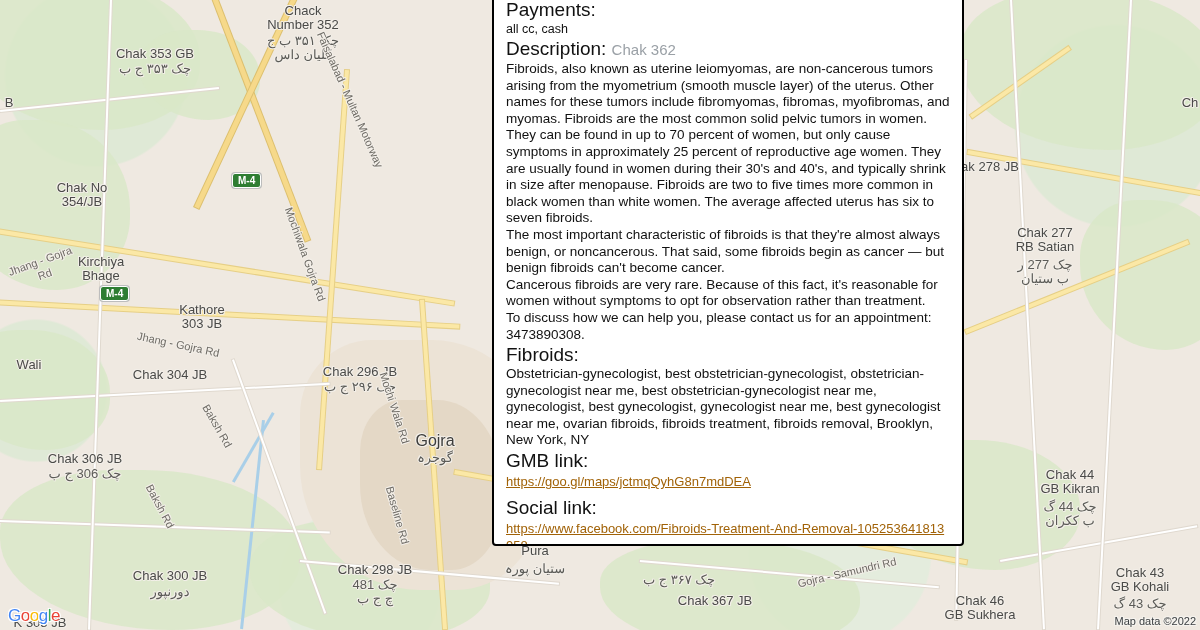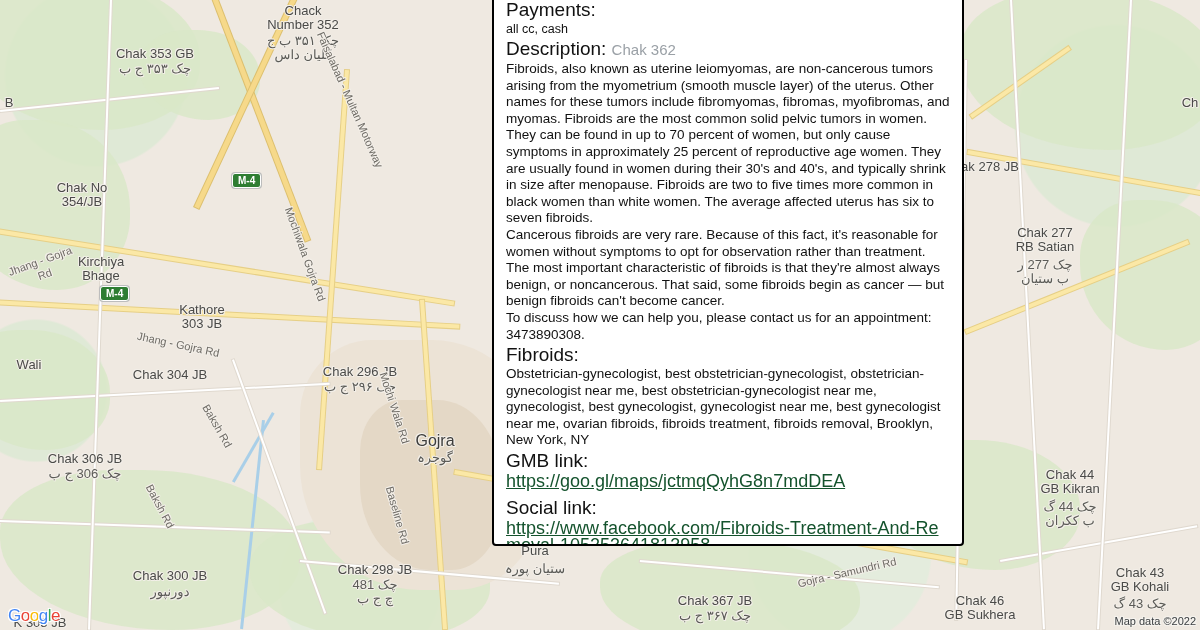--- a/index.html
+++ b/index.html
@@ -139,22 +139,22 @@
   .panel p {
     margin: 0;
     font-size: 13.5px;
     line-height: 16.6px;
   }
   .panel .small {
     font-size: 12.5px;
     line-height: 16px;
   }
   .panel a {
-    color: #14532d;
-    font-size: 18px;
+    color: #a16207;
+    font-size: 13px;
     line-height: 17px;
     text-decoration: underline;
     display: block;
     word-break: break-all;
   }
   .panel .linkrow { margin-top: 1px; }
   .spacer6 { height: 6px; }
 </style>
 </head>
 <body>
@@ -227,21 +227,21 @@
         <div class="maplabel urdu" style="left: 30px; top: 467px; width: 110px;">چک 306 ج ب</div>
         <div class="maplabel " style="left: 115px; top: 569px; width: 110px;">Chak 300 JB</div>
         <div class="maplabel urdu" style="left: 115px; top: 585px; width: 110px;">دورنپور</div>
         <div class="maplabel " style="left: 320px; top: 563px; width: 110px;">Chak 298 JB</div>
         <div class="maplabel urdu" style="left: 320px; top: 578px; width: 110px;">چک 481
 چ ج ب</div>
         <div class="maplabel " style="left: 480px; top: 530px; width: 110px;">Muhammad
 Pura</div>
         <div class="maplabel urdu" style="left: 480px; top: 562px; width: 110px;">ستیان پورہ</div>
         <div class="maplabel " style="left: 660px; top: 558px; width: 110px; margin-top: 36px;">Chak 367 JB</div>
-        <div class="maplabel urdu" style="left: 660px; top: 573px; width: 110px; margin-top: 36px;">چک ۳۶۷ ج ب</div>
+        <div class="maplabel urdu" style="left: 624px; top: 573px; width: 110px;">چک ۳۶۷ ج ب</div>
         <div class="maplabel " style="left: 940px; top: 160px; width: 100px;">ak 278 JB</div>
         <div class="maplabel " style="left: 995px; top: 226px; width: 100px;">Chak 277
 RB Satian</div>
         <div class="maplabel urdu" style="left: 995px; top: 258px; width: 100px;">چک 277 ر
 ب ستیان</div>
         <div class="maplabel " style="left: 1178px; top: 96px; width: 24px;">Ch</div>
         <div class="maplabel " style="left: 1020px; top: 468px; width: 100px;">Chak 44
 GB Kikran</div>
         <div class="maplabel urdu" style="left: 1020px; top: 500px; width: 100px;">چک 44 گ
 ب ککران</div>
@@ -276,22 +276,22 @@
   <div class="panel">
 
     <h3>Payments:</h3>
     <p class="small">all cc, cash</p>
 
     <h3>
       <span>Description:</span>
       <span class="muted-inline">Chak 362</span>
     </h3>
     <p>Fibroids, also known as uterine leiomyomas, are non-cancerous tumors arising from the myometrium (smooth muscle layer) of the uterus. Other names for these tumors include fibromyomas, fibromas, myofibromas, and myomas. Fibroids are the most common solid pelvic tumors in women. They can be found in up to 70 percent of women, but only cause symptoms in approximately 25 percent of reproductive age women. They are usually found in women during their 30's and 40's, and typically shrink in size after menopause. Fibroids are two to five times more common in black women than white women. The average affected uterus has six to seven fibroids.</p>
+    <p>The most important characteristic of fibroids is that they're almost always benign, or noncancerous. That said, some fibroids begin as cancer — but benign fibroids can't become cancer.</p>
     <p>Cancerous fibroids are very rare. Because of this fact, it's reasonable for women without symptoms to opt for observation rather than treatment.</p>
-    <p>The most important characteristic of fibroids is that they're almost always benign, or noncancerous. That said, some fibroids begin as cancer — but benign fibroids can't become cancer.</p>
     <p>To discuss how we can help you, please contact us for an appointment: 3473890308.</p>
 
     <h3>Fibroids:</h3>
     <p>Obstetrician-gynecologist, best obstetrician-gynecologist, obstetrician-gynecologist near me, best obstetrician-gynecologist near me, gynecologist, best gynecologist, gynecologist near me, best gynecologist near me, ovarian fibroids, fibroids treatment, fibroids removal, Brooklyn, New York, NY</p>
 
     <h3>GMB link:</h3>
     <a class="linkrow" href="#">https://goo.gl/maps/jctmqQyhG8n7mdDEA</a>
 
     <div class="spacer6"></div>
     <h3>Social link:</h3>

